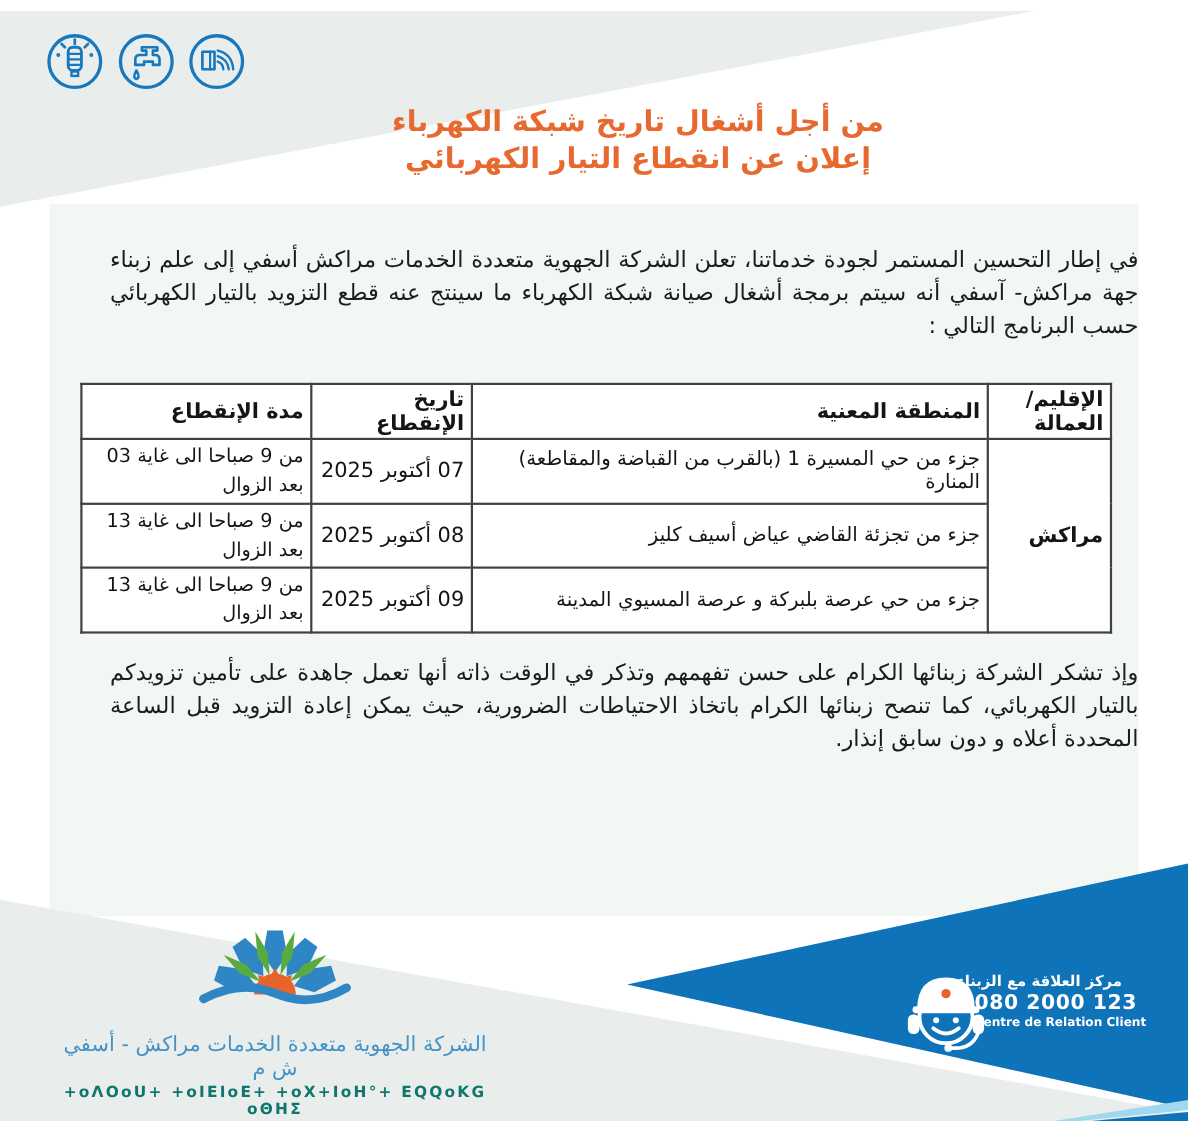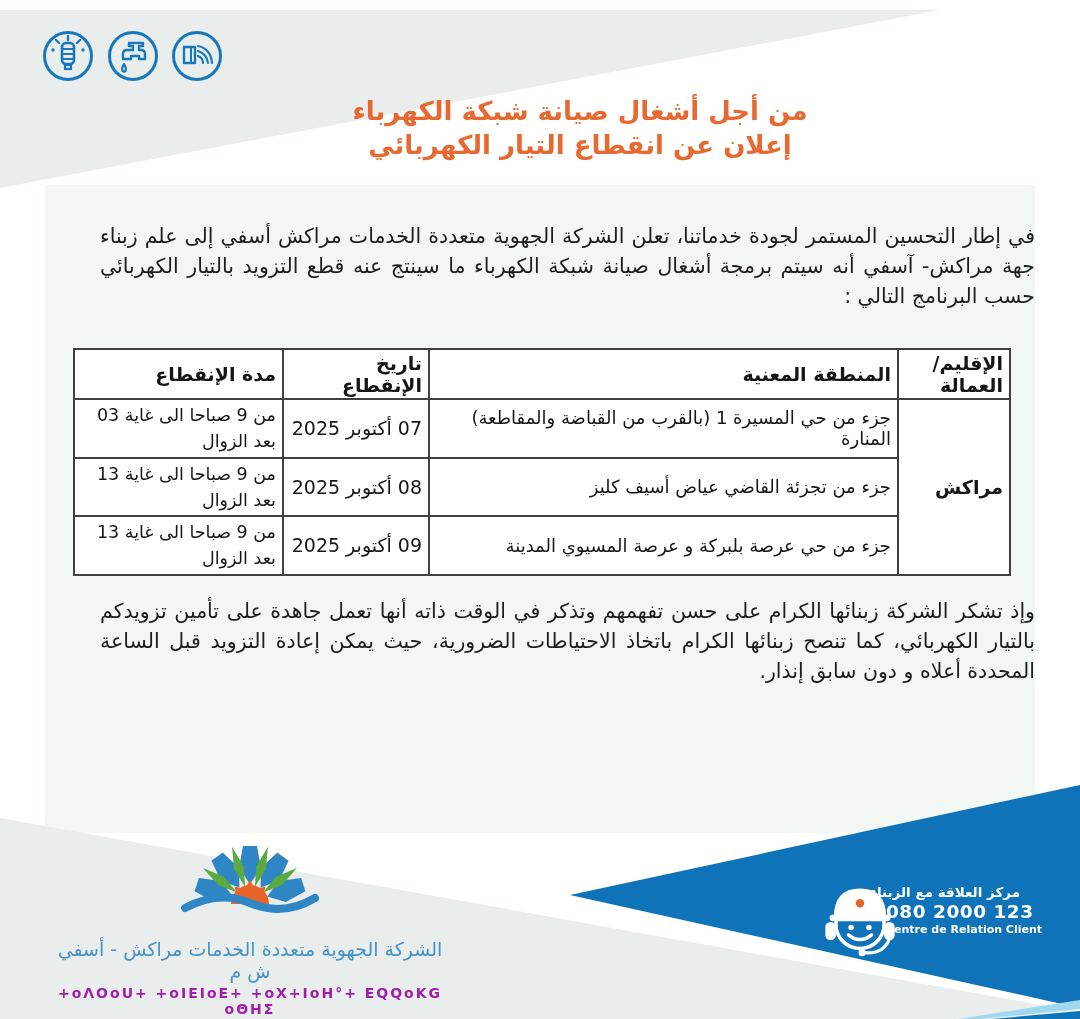--- a/index.html
+++ b/index.html
@@ -27,21 +27,21 @@
   #schedule th{font-size:19px;font-weight:bold;height:39px;}
   td.cell-area{font-size:18px;}
   td.cell-date{font-size:19px;}
   td.cell-duration{font-size:17.5px;line-height:1.5;white-space:pre-line;}
   td.cell-province{font-size:19px;font-weight:bold;}
   tr.r1{height:57px;} tr.r2{height:55px;} tr.r3{height:55px;}
 
   
   #company{left:55px;top:838px;width:390px;text-align:center;z-index:2;}
   #company-ar{font-size:19px;color:#4593C6;direction:rtl;margin-top:4px;}
-  #company-tifinagh{font-size:14px;color:#a21caf;letter-spacing:2px;margin-top:3px;font-weight:bold;}
+  #company-tifinagh{font-size:14px;color:#0f766e;letter-spacing:2px;margin-top:3px;font-weight:bold;}
 
   
   #cc-text{left:886px;top:884px;width:134px;z-index:3;color:#ffffff;}
   #cc-ar{font-size:13.5px;font-weight:bold;direction:rtl;text-align:right;white-space:nowrap;}
   #cc-phone{font-size:18.5px;font-weight:bold;letter-spacing:.5px;white-space:nowrap;margin-top:1px;text-align:center;}
   #cc-fr{font-size:11px;font-weight:bold;white-space:nowrap;margin-top:1px;}
   #cc-icon{left:818px;top:876px;z-index:3;}
 
   .svgicon{z-index:2;}
 </style>
@@ -83,21 +83,21 @@
     <circle cx="26" cy="26" r="23.5" stroke-width="3"></circle>
     <rect x="13" y="17" width="11" height="16" stroke-width="2.4"></rect>
     <line x1="20" y1="17" x2="20" y2="33" stroke-width="2"></line>
     <path d="M27,16 q13,3 14,17" stroke-width="2.2"></path>
     <path d="M27,21 q9,3 10,12" stroke-width="2.2"></path>
     <path d="M27,26 q5,2 5,7" stroke-width="2.2"></path>
   </svg>
 
 
   <div class="abs" id="title" lang="ar">
-    <div>من أجل أشغال صيانة شبكة الكهرباء</div>
+    <div>من أجل أشغال تاريخ شبكة الكهرباء</div>
     <div>إعلان عن انقطاع التيار الكهربائي</div>
   </div>
 
   <div class="abs para" id="intro" lang="ar">في إطار التحسين المستمر لجودة خدماتنا، تعلن الشركة الجهوية متعددة الخدمات مراكش أسفي إلى علم زبناء جهة مراكش- آسفي أنه سيتم برمجة أشغال صيانة شبكة الكهرباء ما سينتج عنه  قطع التزويد بالتيار الكهربائي حسب البرنامج التالي :</div>
 
   <table id="schedule" lang="ar">
     <colgroup>
       <col style="width:112px">
         <col style="width:469px">
         <col style="width:146px">

